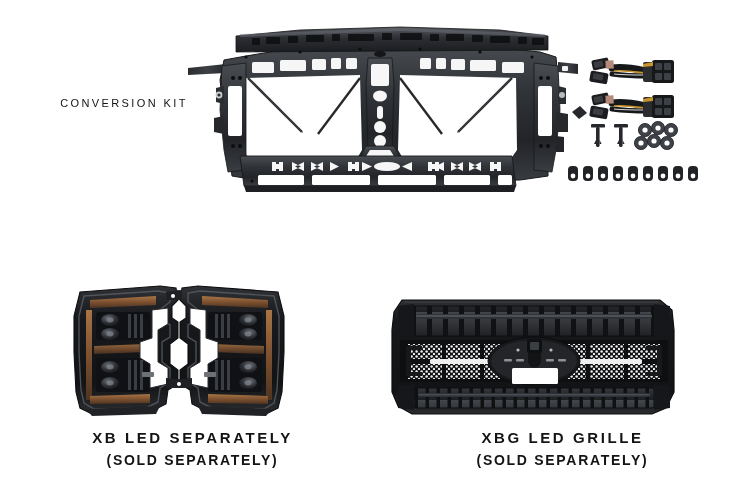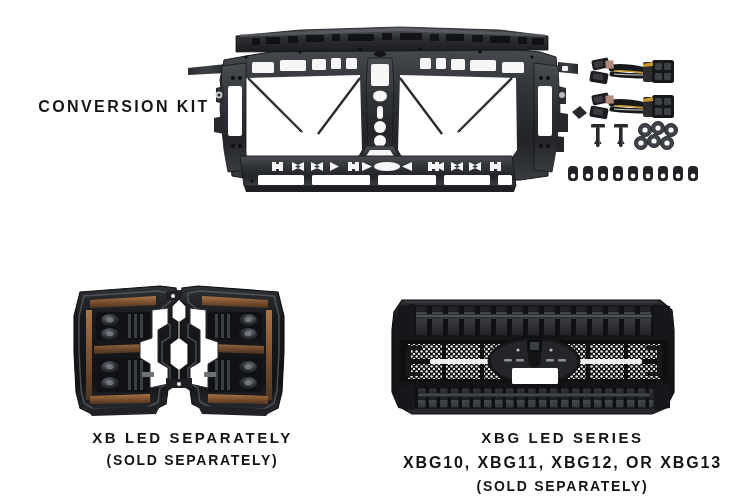--- a/index.html
+++ b/index.html
@@ -31,22 +31,22 @@
     user-select: none;
   }
   .cap-title {
     font-size: 15px;
     font-weight: 700;
     letter-spacing: 2.6px;
     color: #141414;
     white-space: nowrap;
   }
   .cap-sub {
-    font-size: 16px;
-    font-weight: 700;
+    font-size: 11px;
+    font-weight: 400;
     letter-spacing: 1.9px;
     color: #141414;
     white-space: nowrap;
     margin-top: 4px;
   }
   .cap-sub2 {
     font-size: 14px;
     font-weight: 700;
     letter-spacing: 1.7px;
     color: #141414;
@@ -616,18 +616,17 @@
   <div class="caption" id="kit-label">
     <div class="cap-sub">CONVERSION KIT</div>
   </div>
 
   <div class="caption" id="headlight-label">
     <div class="cap-title">XB LED SEPARATELY</div>
     <div class="cap-sub2">(SOLD SEPARATELY)</div>
   </div>
 
   <div class="caption" id="grille-label">
-    <div class="cap-title">XBG LED SERIES</div>
-    <div class="cap-sub">XBG10, XBG11, XBG12, OR XBG13</div>
+    <div class="cap-title">XBG LED GRILLE</div>
     <div class="cap-sub2">(SOLD SEPARATELY)</div>
   </div>
 
 </div>
 
 </body></html>

